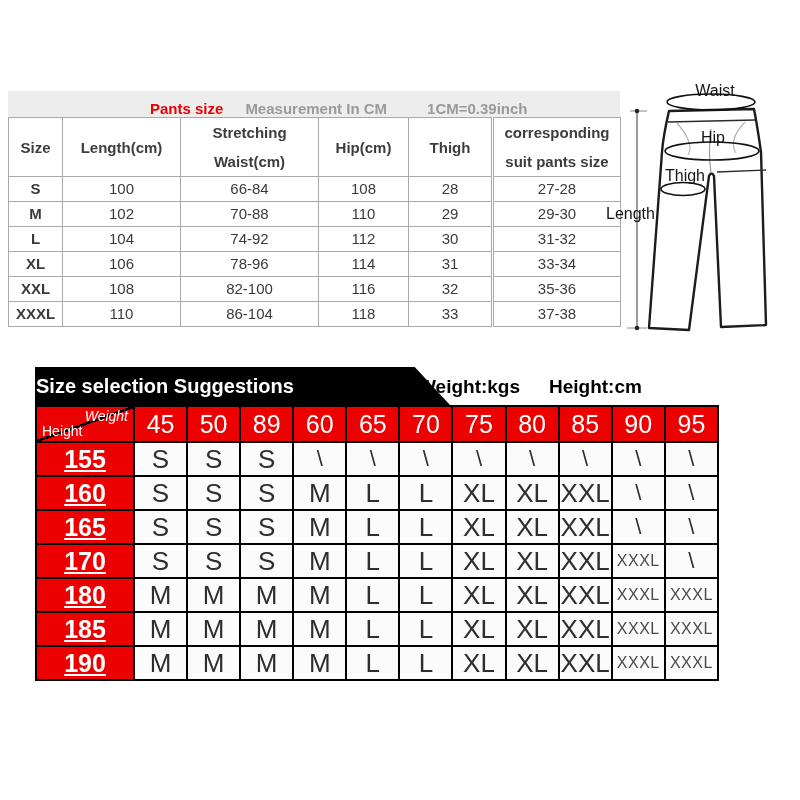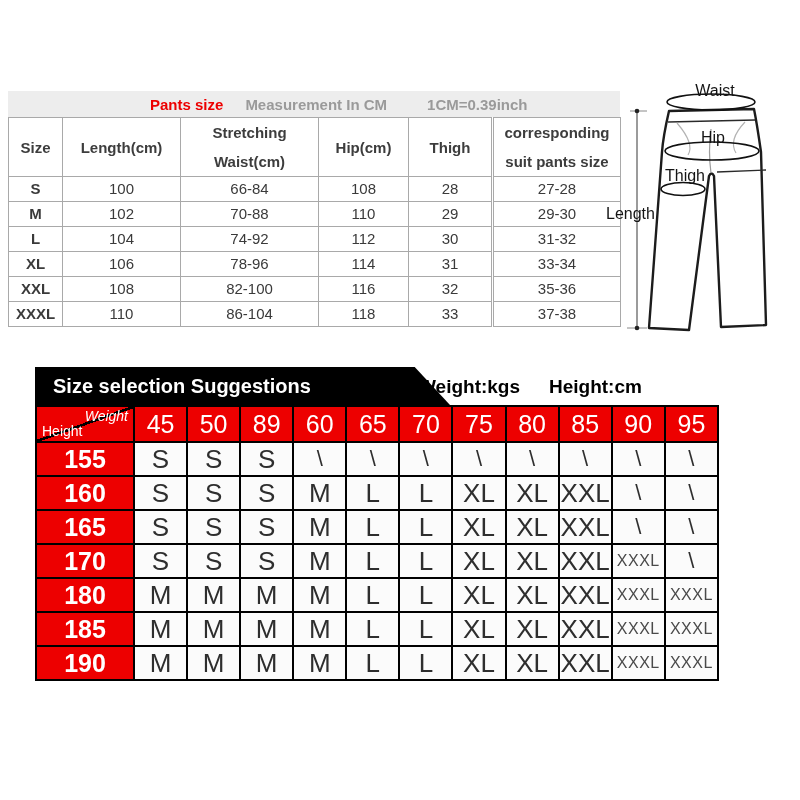--- a/index.html
+++ b/index.html
@@ -10,21 +10,21 @@
   }
   #canvas {
     position: relative; width: 800px; height: 800px;
     background: #fff; overflow: hidden;
   }
 
   
   #size-section { position: absolute; left: 8px; top: 91px; width: 612px; }
   .bar {
     height: 26px; background: var(--bar_bg, #ededed);
-    display: flex; align-items: center;
+    display: flex; align-items: flex-end;
     font-size: 15px; font-weight: bold;
   }
   .bar .title { color: var(--red, #ed0000); margin-left: 142px; }
   .bar .subtitle { color: var(--text_gray, #9a9a9a); margin-left: 22px; }
   .bar .conversion { color: var(--text_gray, #9a9a9a); margin-left: 40px; }
 
   table.size-table {
     border-collapse: collapse; table-layout: fixed; width: 612px;
     background: #fff;
   }
@@ -49,21 +49,21 @@
     font-family: "Liberation Sans", "DejaVu Sans", sans-serif;
     fill: #141414;
   }
 
   
   .banner {
     position: absolute; left: 35px; top: 367px; width: 415px; height: 38px;
     background: var(--black, #000);
     clip-path: polygon(0 0, 91.5% 0, 100% 100%, 0 100%);
     color: #fff; font-size: 20px; font-weight: bold;
-    line-height: 38px; padding-left: 18px;
+    line-height: 38px; padding-left: 1px;
   }
   .unit-label {
     position: absolute; top: 376px; color: #000;
     font-size: 19px; font-weight: bold;
   }
   #weight-unit { left: 418px; }
   #height-unit { left: 549px; }
 
   table.suggest-table {
     position: absolute; left: 35px; top: 405px; width: 684px;
@@ -81,21 +81,21 @@
       #000 calc(50% + 1.3px), transparent calc(50% + 1.3px));
   }
   th.corner .ct { position: absolute; top: 1px; right: 5px; font-size: 14px; font-weight: normal; color: #fff; font-style: italic; }
   th.corner .cb { position: absolute; bottom: 2px; left: 5px; font-size: 14px; font-weight: normal; color: #fff; }
   th.w-head {
     background: var(--red, #ed0000); color: #fff;
     font-size: 25px; font-weight: normal; height: 36px; margin-left: 7px;
   }
   td.h-cell {
     background: var(--red, #ed0000); color: #fff;
-    font-size: 25px; font-weight: bold; height: 34px;
+    font-size: 25px; font-weight: bold; height: 34px; text-decoration: underline;
   }
   td.s-cell { font-size: 26px; font-weight: normal; color: #2e2e2e; height: 34px; }
   td.s-cell.small { font-size: 16px; color: #4a4a4a; letter-spacing: 0.5px; }
   td.s-cell.slash { font-size: 22px; }
 </style>
 </head>
 <body style="--red: #ed0000; --black: #000000; --bar_bg: #ededed; --border_gray: #a9a9a9; --text_gray: #9a9a9a; --text_gray2: #8f8f8f;">
 
 <div id="canvas">
 

